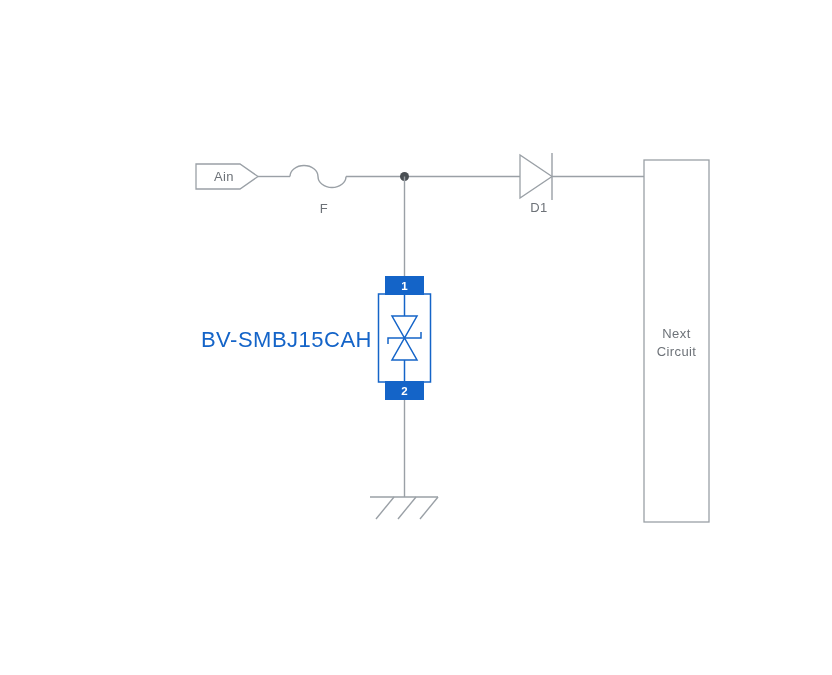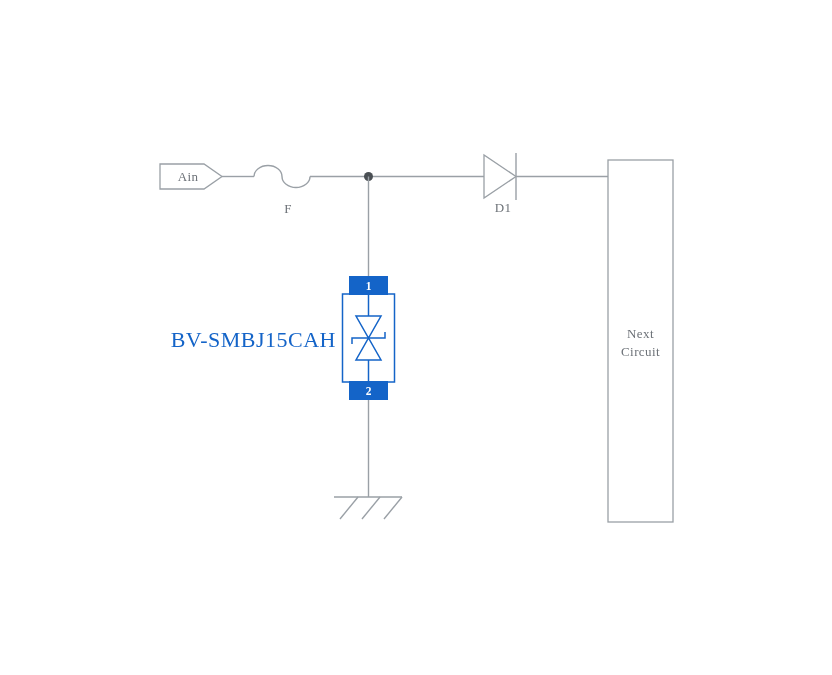--- a/index.html
+++ b/index.html
@@ -7,22 +7,23 @@
     --label:#6d7278;
     --blue:#1464c8;
     --dot:#4a4f54;
     --bg:#ffffff;
   }
   html,body{margin:0;padding:0;background:var(--bg);}
   .canvas{
     position:relative;
     width:752px;height:675px;
     background:var(--bg);
-    font-family:Liberation Serif, serif;
+    font-family:Liberation Sans, sans-serif;
     overflow:hidden;
+    padding-left:36px;
   }
   svg{display:block;}
   .wire{stroke:var(--wire);stroke-width:1.4;fill:none;}
   .outline{stroke:var(--wire);stroke-width:1.3;fill:#ffffff;}
   .lbl{fill:var(--label);font-size:13px;letter-spacing:.4px;}
   .pin-num{fill:#ffffff;font-size:11.5px;font-weight:bold;}
   .blue-stroke{stroke:var(--blue);stroke-width:1.5;fill:none;}
   .blue-fill{fill:var(--blue);stroke:none;}
   .part-label{fill:var(--blue);font-size:22px;letter-spacing:.5px;}
 </style>

